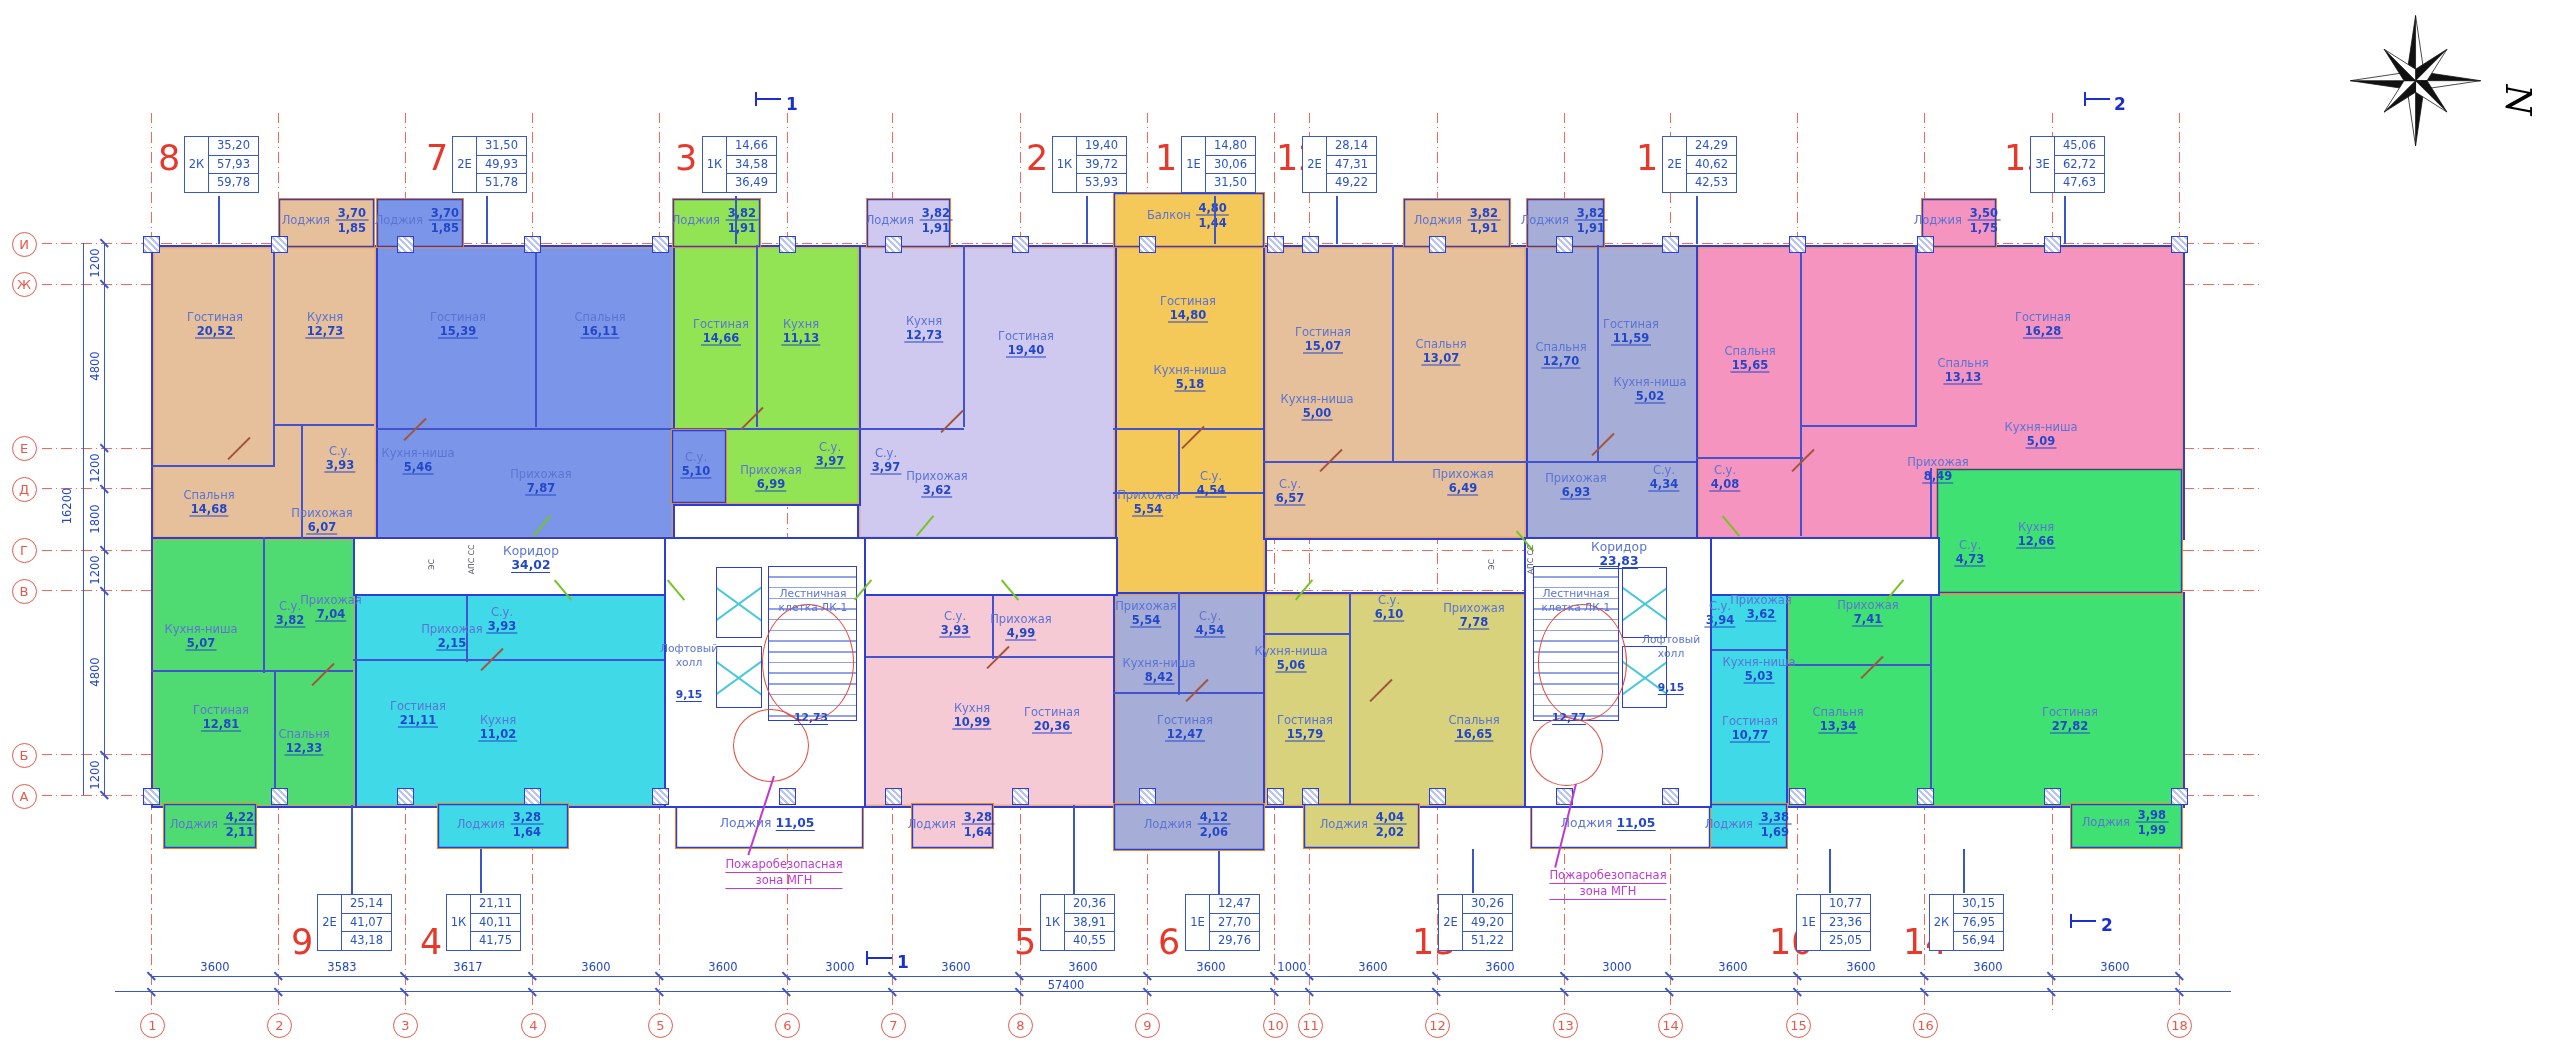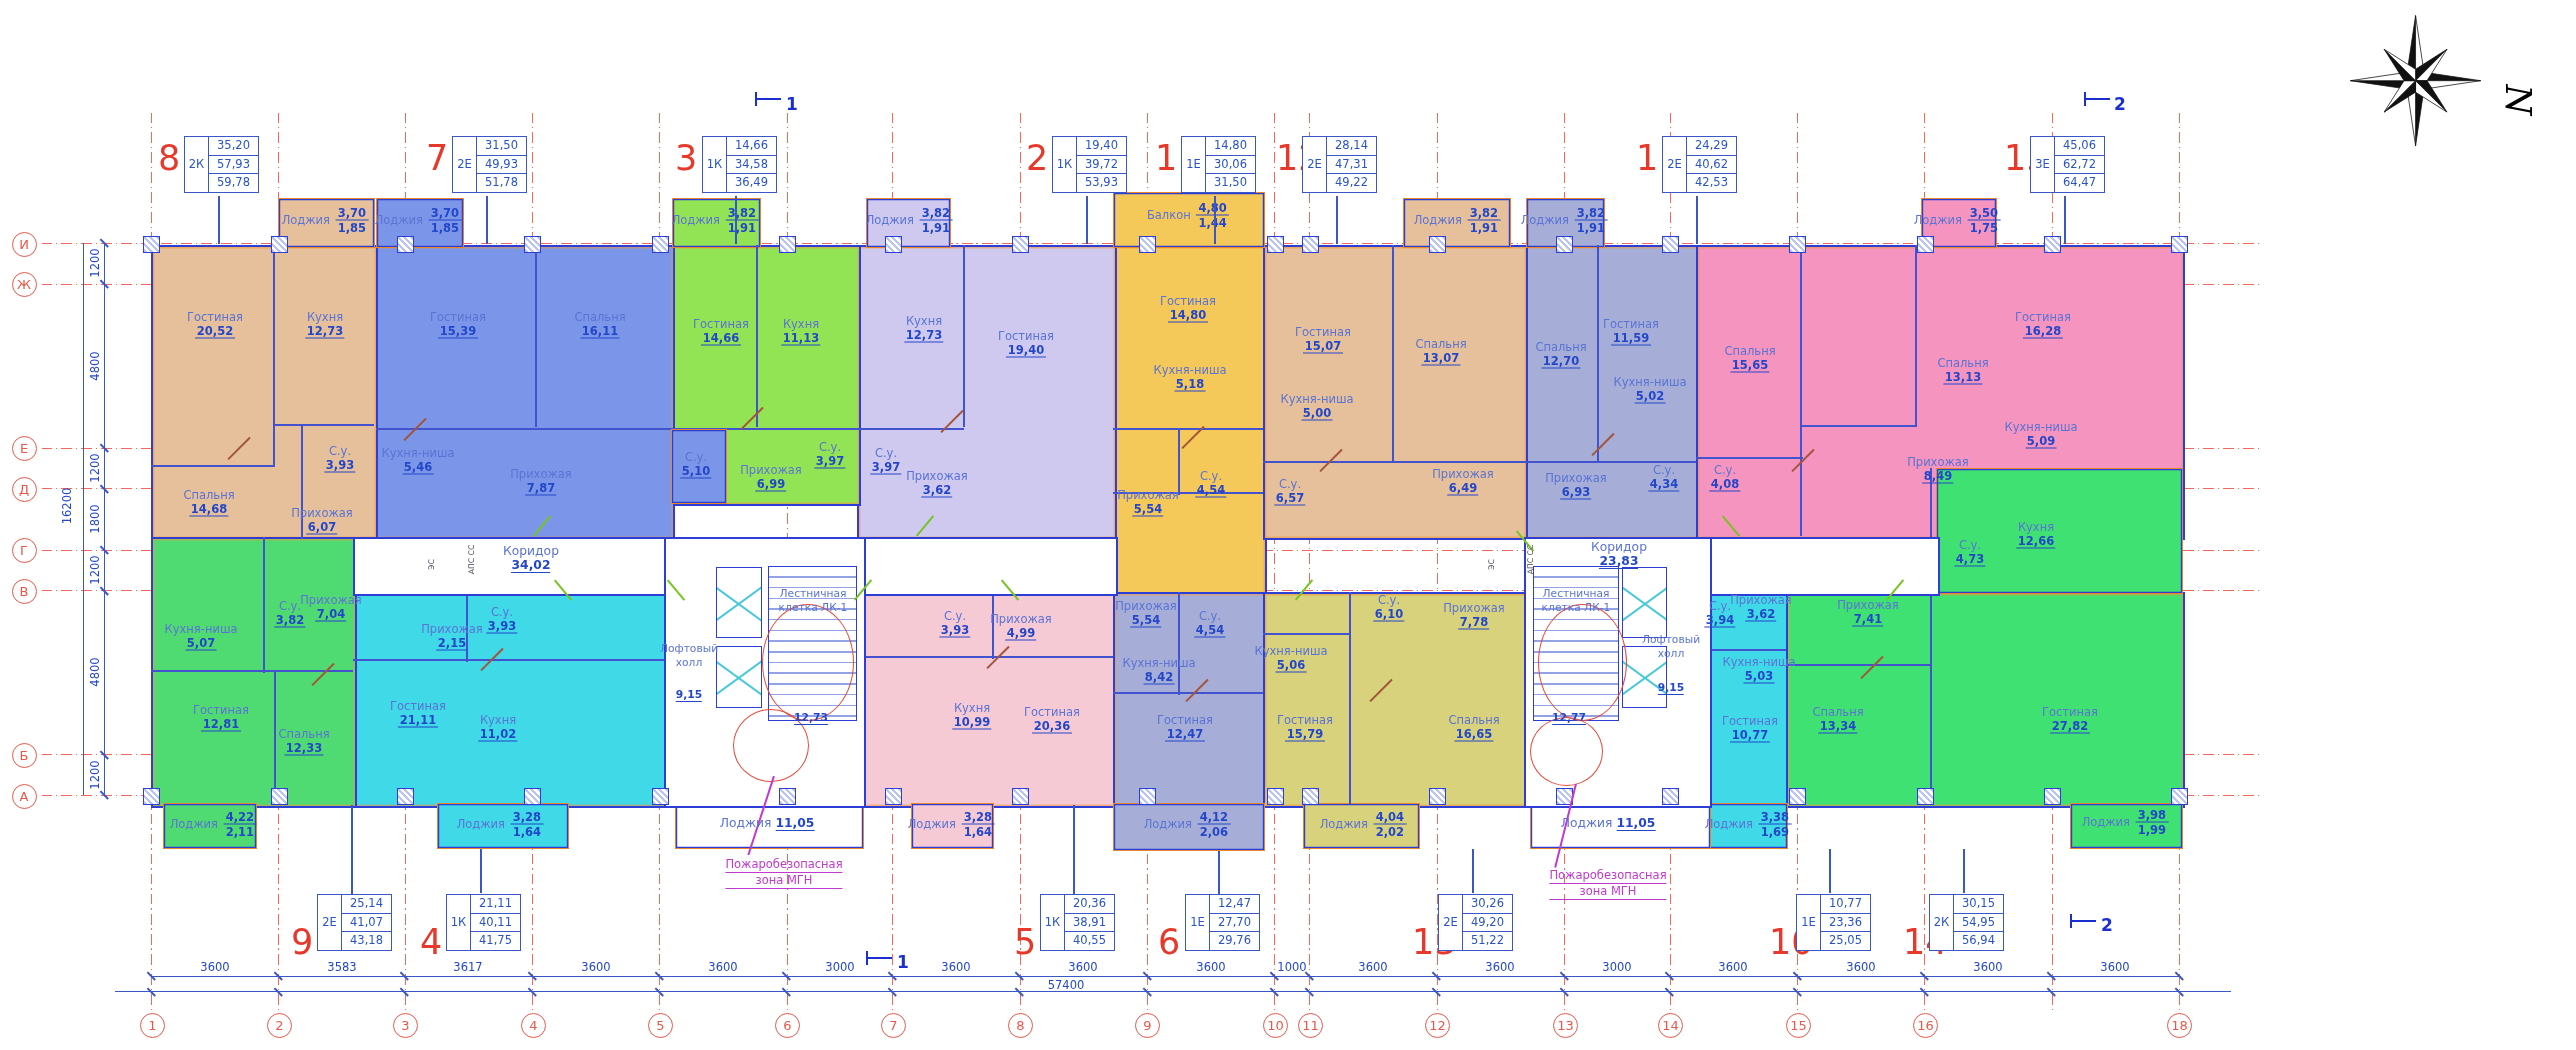--- a/index.html
+++ b/index.html
@@ -562,21 +562,21 @@
     <div class="room" style="left: 1868px; top: 612px;">
       <div class="rn">Прихожая</div>
       <div><span class="ra">7,41</span></div>
     </div>
     <div class="room" style="left: 2125px; top: 822px;"><div class="rn" style="display: inline-block;">Лоджия</div><span class="frac"><span class="f1">3,98</span><span class="f2">1,99</span></span></div>
     <div class="stamp-num" style="left: 1903px; top: 925px;">14</div>
     <div class="stamp-tbl" style="left: 1929px; top: 894px;">
       <div class="stamp-type">2К</div>
       <div class="stamp-col">
         <div class="stamp-cell">30,15</div>
-        <div class="stamp-cell">54,95</div>
+        <div class="stamp-cell">76,95</div>
         <div class="stamp-cell">56,94</div>
       </div>
     </div>
     <div class="leader" style="left: 1963px; top: 849px; height: 44px;"></div>
     <div class="apt" style="left: 1696px; top: 245px; width: 485px; height: 291px; background: rgb(244, 148, 191);"></div>
     <div class="sub" style="left: 1921px; top: 198px; width: 74px; height: 48px; background: rgb(244, 148, 191);"></div>
     <div class="part" style="left: 1800px; top: 245px; width: 2.3px; height: 291px;"></div>
     <div class="part" style="left: 1915px; top: 245px; width: 2.3px; height: 181px;"></div>
     <div class="part" style="left: 1800px; top: 425px; width: 117px; height: 2.3px;"></div>
     <div class="part" style="left: 1696px; top: 457px; width: 107px; height: 2.3px;"></div>
@@ -604,21 +604,21 @@
       <div class="rn">Прихожая</div>
       <div><span class="ra">8,49</span></div>
     </div>
     <div class="room" style="left: 1957px; top: 220px;"><div class="rn" style="display: inline-block;">Лоджия</div><span class="frac"><span class="f1">3,50</span><span class="f2">1,75</span></span></div>
     <div class="stamp-num" style="left: 2004px; top: 141px;">15</div>
     <div class="stamp-tbl" style="left: 2030px; top: 136px;">
       <div class="stamp-type">3Е</div>
       <div class="stamp-col">
         <div class="stamp-cell">45,06</div>
         <div class="stamp-cell">62,72</div>
-        <div class="stamp-cell">64,47</div>
+        <div class="stamp-cell">47,63</div>
       </div>
     </div>
     <div class="leader" style="left: 2064px; top: 196px; height: 48px;"></div>
     <div class="corridor" style="left: 353px; top: 537px; width: 761px; height: 55px;"></div>
     <div class="corlab" style="left: 531px; top: 544px;">
       <div class="rn">Коридор</div>
       <div><span class="ra">34,02</span></div>
     </div>
     <div class="corridor" style="left: 1524px; top: 537px; width: 412px; height: 55px;"></div>
     <div class="corlab" style="left: 1619px; top: 540px;">

